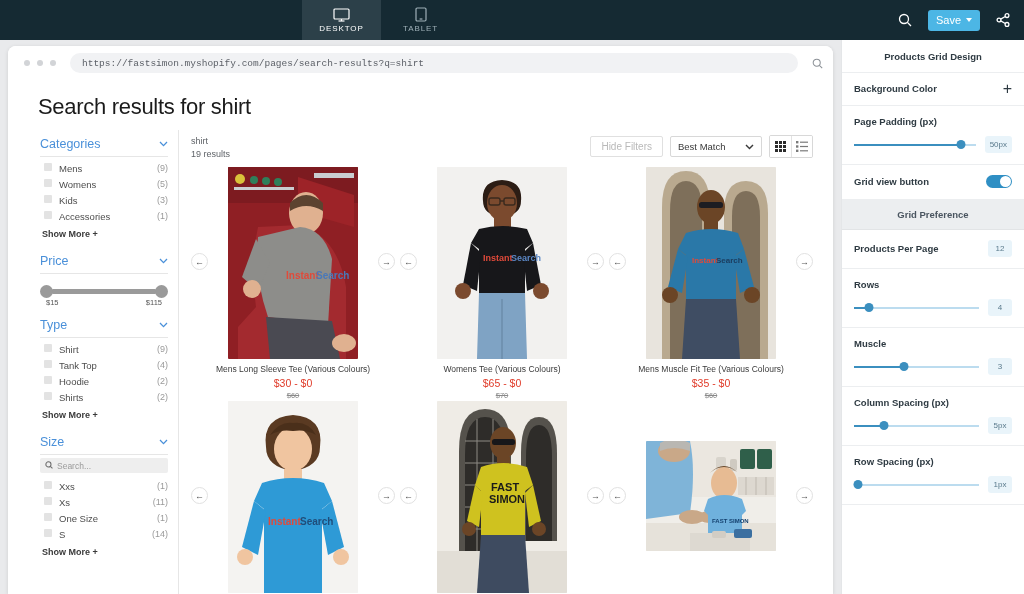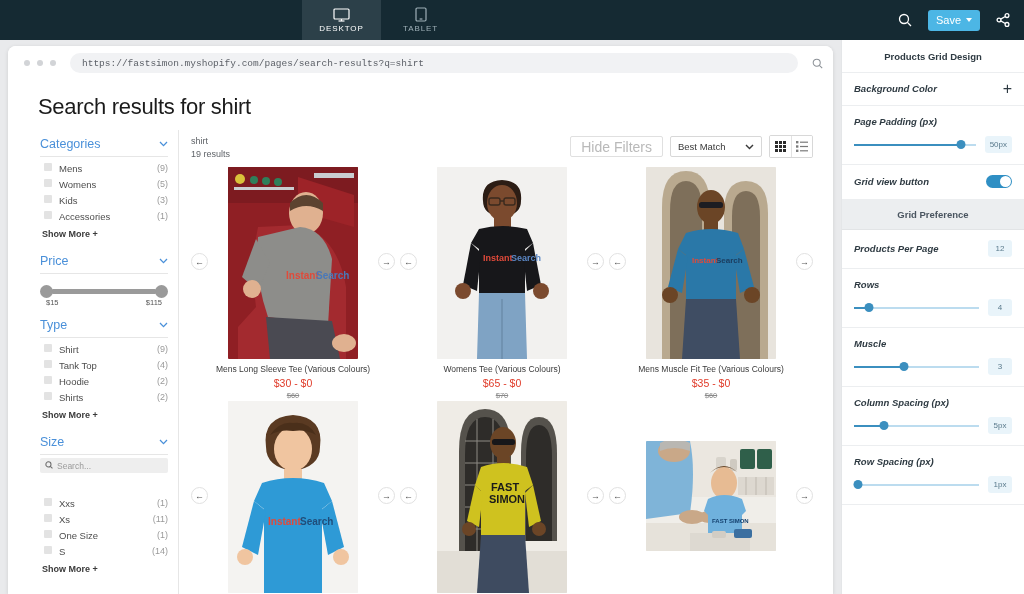--- a/index.html
+++ b/index.html
@@ -111,32 +111,32 @@
   }
   .price-knob.lo { left: 2px; }
   .price-knob.hi { right: 2px; }
   .price-labels {
     display: flex; justify-content: space-between;
     font-size: 7.5px; color: #555; padding: 4px 2px 0 2px;
   }
   .size-search {
     display: flex; align-items: center; gap: 4px;
     background: #eeeeee; border-radius: 2px; height: 15px;
-    margin: 3px 2px 22px 2px; padding: 0 5px;
+    margin: 3px 2px 5px 2px; padding: 0 5px;
     font-size: 8.5px; color: #9a9a9a;
   }
 
   
   .results { flex: 1; padding-left: 12px; }
   .results-bar { display: flex; align-items: flex-start; padding: 5px 0 6px 0; }
   .query-block { font-size: 9px; color: #5f6368; line-height: 1.45; }
   .results-tools { margin-left: auto; display: flex; align-items: center; gap: 7px; }
   .hide-filters {
     border: 1px solid #e0e0e0; background: #fff; color: #b9b9b9;
-    font-size: 14px; height: 21px; padding: 0 10px; border-radius: 2px;
+    font-size: 10px; height: 21px; padding: 0 10px; border-radius: 2px;
     cursor: pointer; font-family: "Liberation Sans", sans-serif;
   }
   .sort-select {
     border: 1px solid #d8d8d8; background: #fff; color: #3a3a3a;
     font-size: 9.5px; height: 21px; width: 92px; border-radius: 2px;
     display: flex; align-items: center; justify-content: space-between;
     padding: 0 7px; cursor: pointer;
   }
   .view-toggle { display: flex; border: 1px solid #d8d8d8; border-radius: 2px; overflow: hidden; }
   .view-btn {
@@ -179,21 +179,21 @@
   .panel-title {
     text-align: center; font-size: 9.5px; font-weight: bold; color: #2e3a42;
     padding: 11px 0 10px 0; border-bottom: 1px solid #eceef0;
   }
   .panel-section-head {
     text-align: center; font-size: 9.5px; font-weight: bold; color: #4a5560;
     background: #eceef0; padding: 9px 0; border-bottom: 1px solid #e2e4e6;
   }
   .prow { border-bottom: 1px solid #eceef0; padding: 10px 12px 11px 12px; }
   .prow-inline { display: flex; align-items: center; justify-content: space-between; }
-  .plabel { font-size: 9.5px; font-weight: bold; color: #2e3a42; font-style: italic; }
+  .plabel { font-size: 9.5px; font-weight: bold; color: #2e3a42; }
   .plus {
     font-size: 16px; color: #2e3a42; line-height: 10px; cursor: pointer;
     font-weight: 300;
   }
   .pill {
     background: #e9f4fa; color: #5a7a8c; font-size: 8px; border-radius: 3px;
     min-width: 24px; height: 17px; display: flex; align-items: center;
     justify-content: center; padding: 0 5px;
   }
   .slider-row { display: flex; align-items: center; gap: 9px; margin-top: 9px; }

